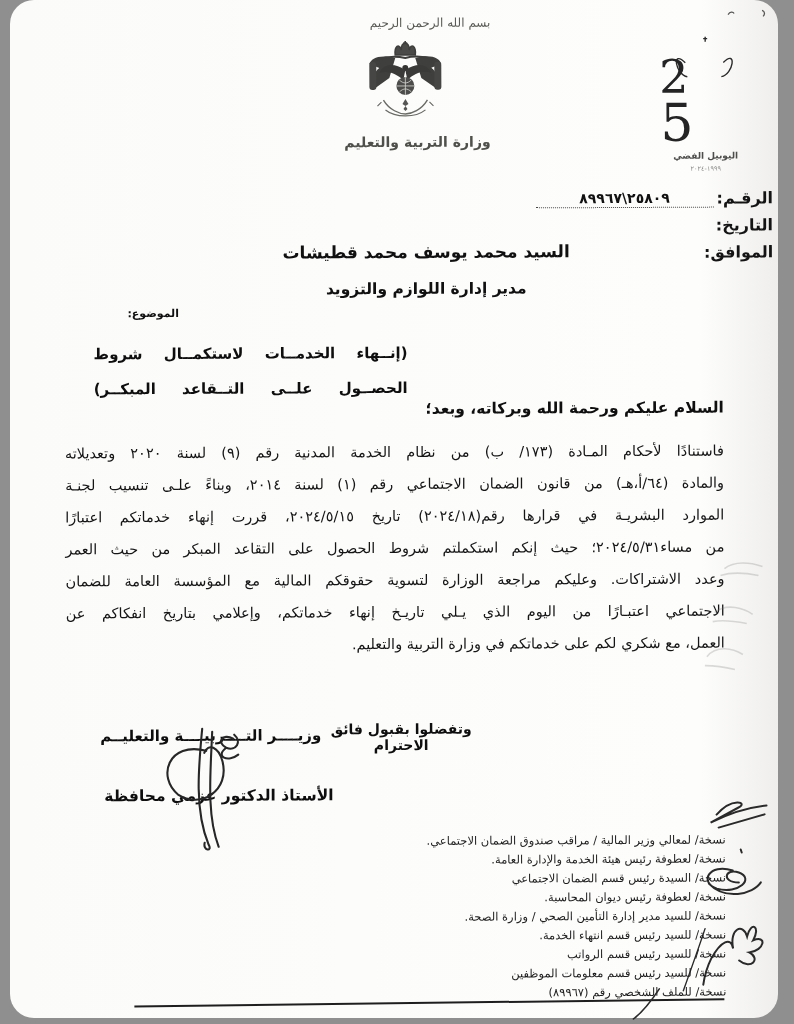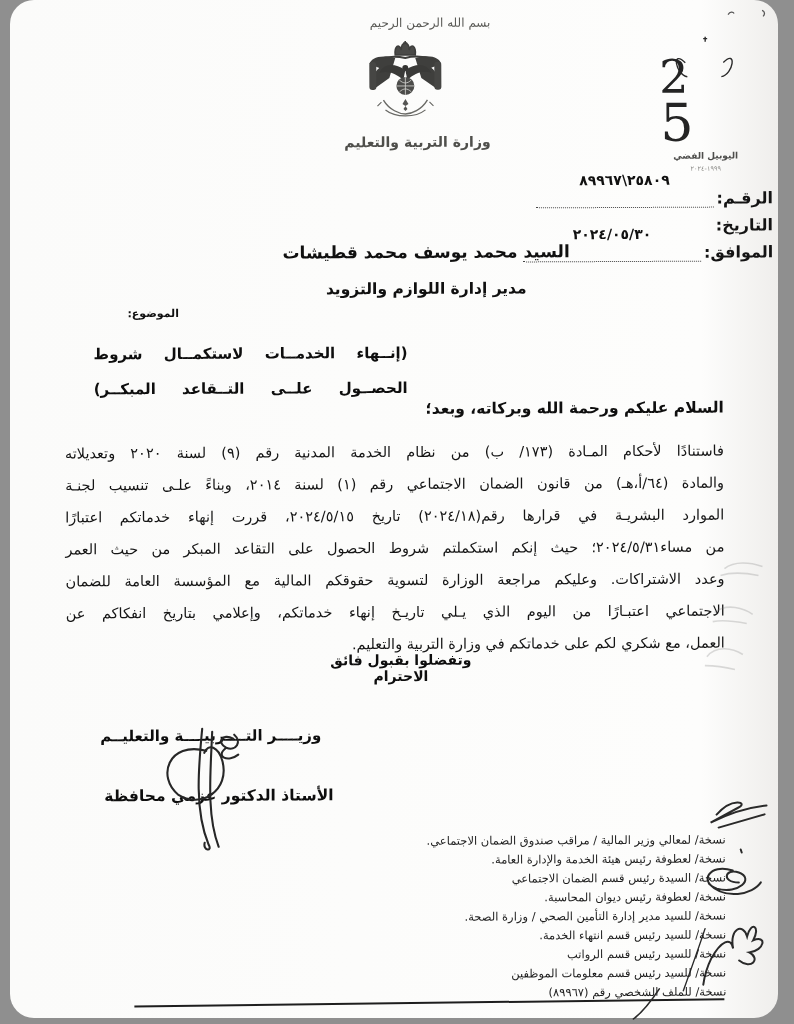--- a/index.html
+++ b/index.html
@@ -17,35 +17,35 @@
   .abs{position:absolute;}
   .center{text-align:center;}
   
   .bismillah{left:295px;top:16px;width:250px;font-size:12px;color:#5a5a56;text-align:center;letter-spacing:1px;}
   .ministry-callig{left:330px;top:134px;width:150px;text-align:right;font-size:14px;font-weight:bold;color:#4f4f4b;}
   
   .meta{right:6px;top:182px;width:300px;}
   .meta-row{display:flex;flex-direction:row;align-items:flex-end;justify-content:flex-start;height:27px;direction:rtl;}
   .meta-label{font-size:16px;font-weight:bold;color:#141414;white-space:nowrap;margin-left:3px;}
   .meta-value{width:178px;text-align:center;font-size:14px;font-weight:bold;color:#111;
-    border-bottom:1.6px dotted #454545;padding-bottom:19px;white-space:nowrap;}
+    border-bottom:1.6px dotted #454545;padding-bottom:1px;white-space:nowrap;}
   
   .addr-name{left:255px;top:242px;width:320px;font-size:17px;font-weight:bold;color:#101010;}
   .addr-title{left:255px;top:280px;width:320px;font-size:15.5px;font-weight:bold;color:#101010;}
   
   .subj-label{left:116px;top:306px;font-size:11px;font-weight:bold;color:#101010;}
   .subj-lines{left:82px;top:336px;width:314px;font-size:15px;font-weight:bold;color:#0e0e0e;}
   .subj-line{text-align:justify;text-align-last:justify;line-height:35px;white-space:nowrap;}
   
   .salutation{right:56px;left:53px;top:400px;text-align:right;font-size:15.5px;font-weight:bold;color:#0f0f0f;}
   .bodytxt{right:56px;left:53px;top:436px;color:#151515;}
   .bline{font-size:14.5px;line-height:32px;text-align:justify;text-align-last:justify;white-space:nowrap;}
   .bline.last{text-align-last:right;}
   
-  .respect{left:298px;top:652px;width:180px;text-align:center;font-size:14px;font-weight:bold;color:#0e0e0e;}
+  .respect{left:298px;top:721px;width:180px;text-align:center;font-size:14px;font-weight:bold;color:#0e0e0e;}
   .minister-title{left:78px;top:726px;width:230px;font-size:15px;font-weight:bold;color:#0e0e0e;white-space:nowrap;}
   .minister-name{left:70px;top:786px;width:250px;font-size:15.5px;font-weight:bold;color:#0e0e0e;white-space:nowrap;}
   
   .copies{right:56px;top:832px;width:360px;color:#1d1d1d;}
   .copy-line{font-size:11.5px;line-height:19px;text-align:right;white-space:nowrap;}
   
   .footer-rule{left:120px;top:1002px;width:590px;height:2px;background:#1e1e1e;transform:rotate(-0.45deg);}
   svg{display:block;}
   .tilt{transform:rotate(-0.25deg);transform-origin:50% 0;}
 </style>
@@ -109,21 +109,20 @@
     <div class="abs meta">
       <div class="meta-row">
         <span class="meta-label">الرقـم:</span>
         <span class="meta-value">‪٢٥٨٠٩\٨٩٩٦٧‬</span>
       </div>
       <div class="meta-row">
         <span class="meta-label">التاريخ:</span>
       </div>
       <div class="meta-row">
         <span class="meta-label">الموافق:</span>
-        <span class="meta-value">٢٠٢٤/٠٥/٣٠</span>
       </div>
     </div>
 
     <div class="abs addr-name center">السيد محمد يوسف محمد قطيشات</div>
     <div class="abs addr-title center">مدير إدارة اللوازم والتزويد</div>
 
     <div class="abs subj-label">الموضوع:</div>
     <div class="abs subj-lines">
       <div class="subj-line">(إنــهاء الخدمــات لاستكمــال شروط</div>
       <div class="subj-line">الحصــول علــى التــقاعد المبكــر)</div>

